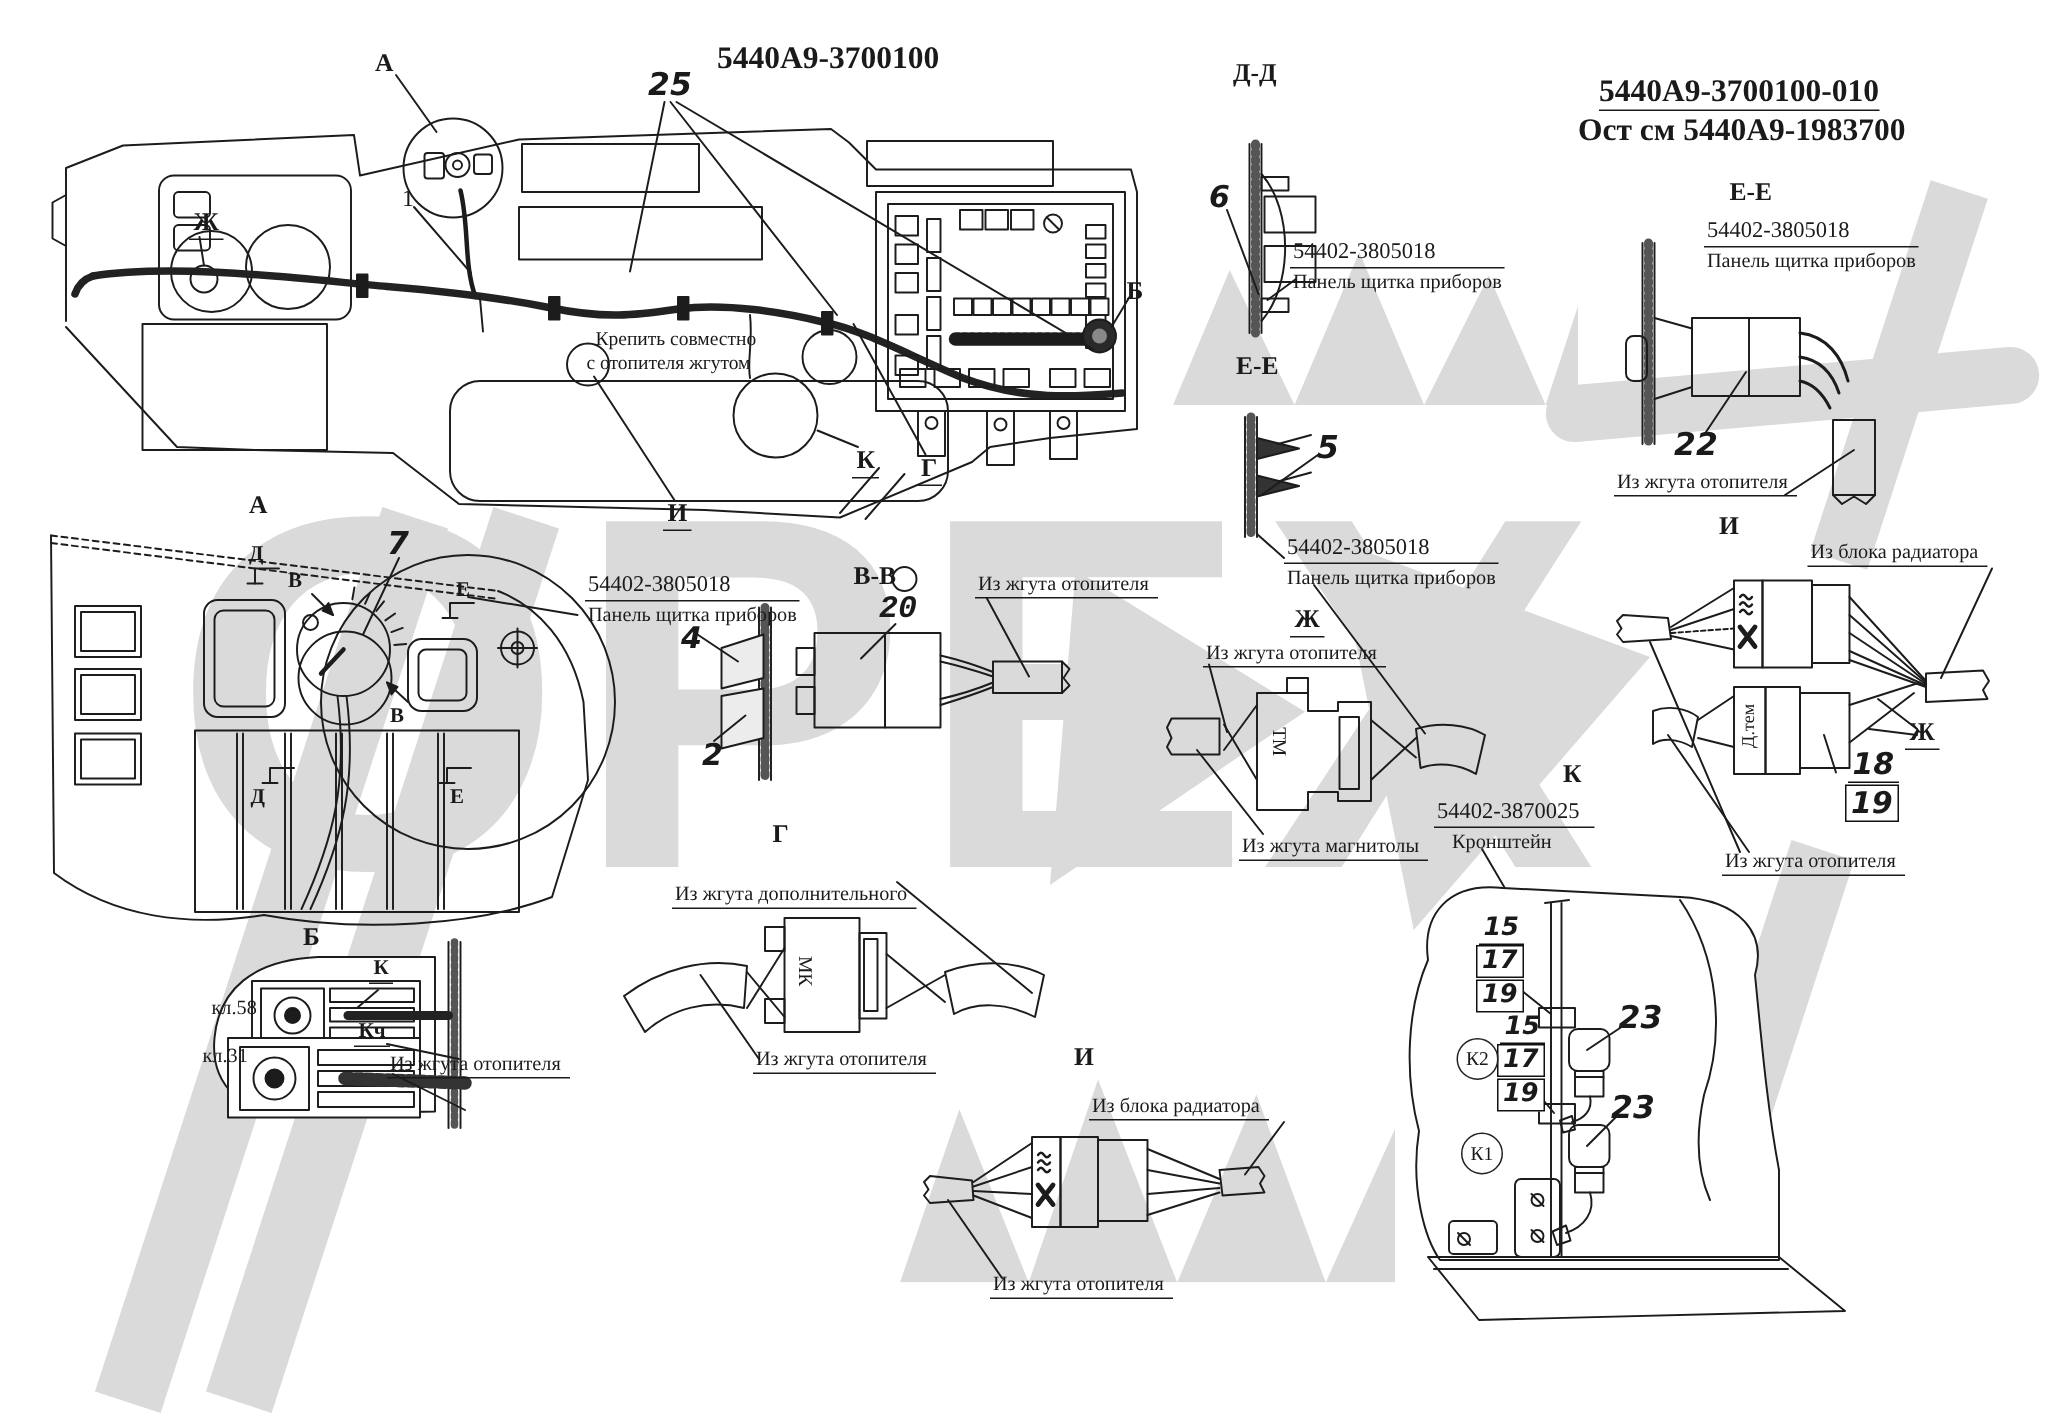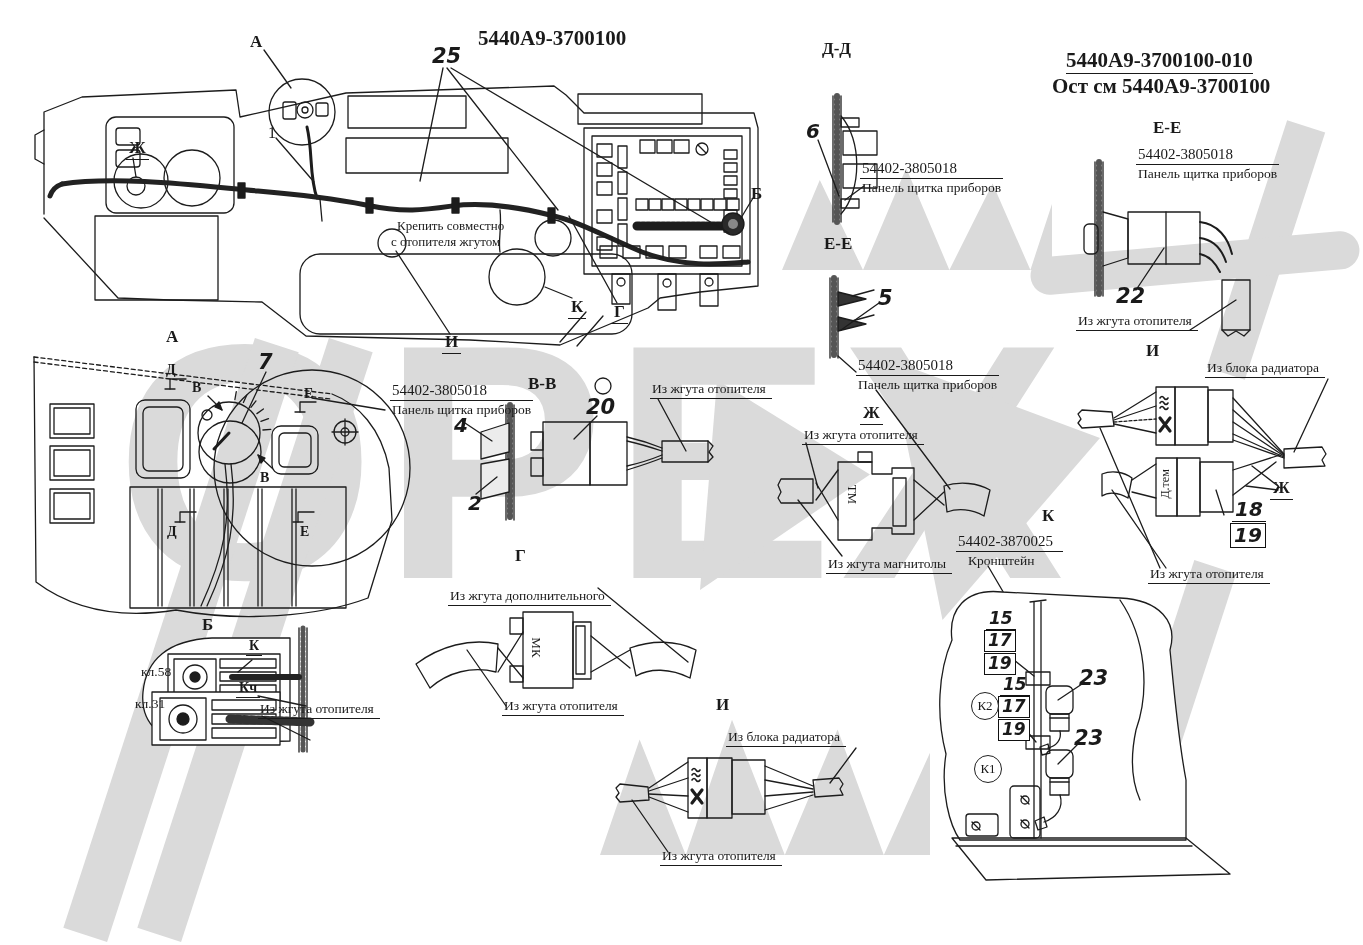--- a/index.html
+++ b/index.html
@@ -421,21 +421,21 @@
       <line x1="1014" y1="660" x2="1034" y2="676"></line>
       <line x1="1026" y1="730" x2="1036" y2="742"></line>
       <line x1="1082" y1="684" x2="1058" y2="700"></line>
       <line x1="1078" y1="744" x2="1058" y2="764"></line>
     </g>
   </g>
   </svg>
 
   <div class="lbl hdr" style="left:478px;top:26px;">5440А9-3700100</div>
   <div class="lbl hdr u2" style="left:1066px;top:48px;">5440А9-3700100-010</div>
-  <div class="lbl hdr" style="left:1052px;top:74px;">Ост см 5440А9-3700100</div>
+  <div class="lbl hdr" style="left:1052px;top:74px;">Ост см 5440А9-1983700</div>
 
   <div class="lbl sec" style="left:250px;top:32px;">А</div>
   <div class="lbl num" style="left:432px;top:44px;font-size:21px;">25</div>
   <div class="lbl" style="left:268px;top:124px;font-size:16px;">1</div>
   <div class="lbl sec secu" style="left:126px;top:138px;">Ж</div>
   <div class="lbl note" style="left:397px;top:219px;">Крепить совместно</div>
   <div class="lbl note" style="left:391px;top:235px;">с отопителя жгутом</div>
   <div class="lbl sec" style="left:751px;top:184px;">Б</div>
   <div class="lbl sec secu" style="left:568px;top:297px;">К</div>
   <div class="lbl sec secu" style="left:611px;top:302px;">Г</div>
@@ -460,22 +460,22 @@
     <span class="pcode">54402-3805018</span>
     <span class="pname">Панель щитка приборов</span>
   </div>
   <div class="lbl num" style="left:1116px;top:284px;font-size:21px;">22</div>
   <div class="lbl u" style="left:1076px;top:313px;">Из жгута отопителя</div>
 
   <div class="plabel" style="left:390px;top:382px;">
     <span class="pcode">54402-3805018</span>
     <span class="pname">Панель щитка приборов</span>
   </div>
-  <div class="lbl sec" style="left:528px;top:374px;font-family:Liberation Serif, serif;">В-В</div>
-  <div class="lbl num" style="left:586px;top:395px;font-size:21px;">20</div>
+  <div class="lbl sec" style="left:569px;top:374px;font-family:Liberation Serif, serif;">В-В</div>
+  <div class="lbl num" style="left:586px;top:395px;font-size:21px;font-family:Liberation Mono, monospace;">20</div>
   <div class="lbl num" style="left:454px;top:414px;">4</div>
   <div class="lbl num" style="left:468px;top:492px;">2</div>
   <div class="lbl u" style="left:650px;top:381px;">Из жгута отопителя</div>
 
   <div class="lbl sec" style="left:166px;top:327px;">А</div>
   <div class="lbl num" style="left:258px;top:350px;font-size:21px;">7</div>
   <div class="lbl mini" style="left:166px;top:362px;">Д</div>
   <div class="lbl mini" style="left:192px;top:380px;">В</div>
   <div class="lbl mini" style="left:304px;top:386px;">Е</div>
   <div class="lbl mini" style="left:260px;top:470px;">В</div>

